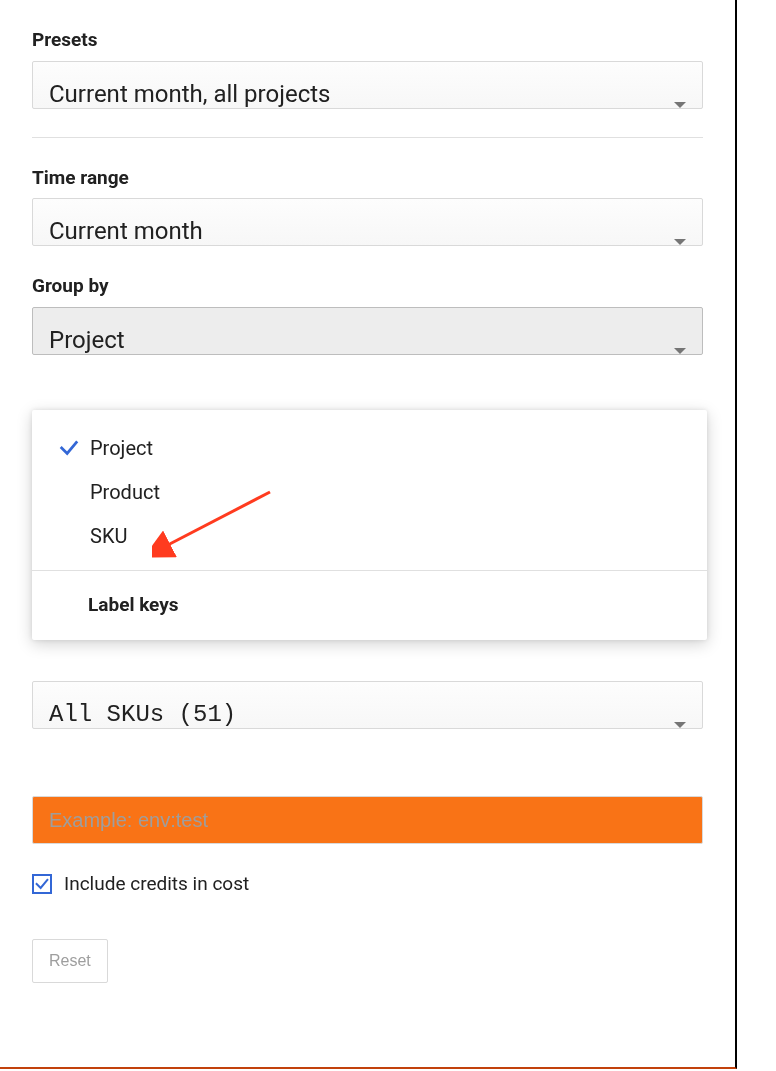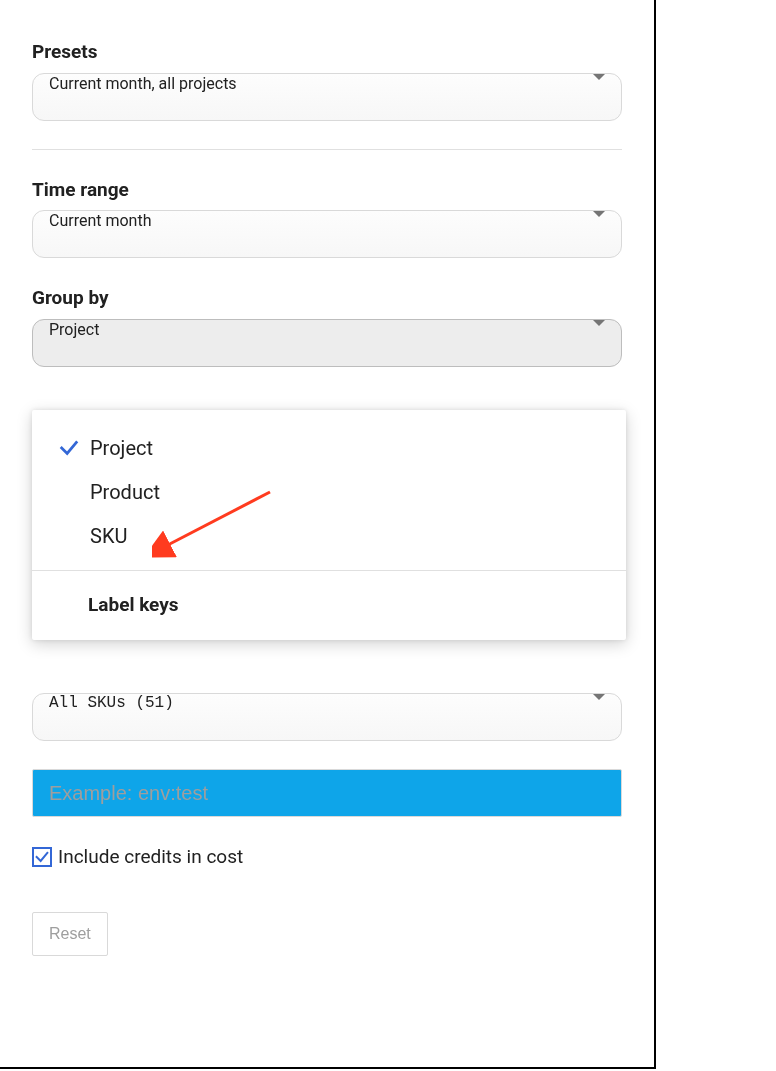--- a/index.html
+++ b/index.html
@@ -4,52 +4,52 @@
 <style>
   * { box-sizing: border-box; margin: 0; padding: 0; }
   html, body { width: 776px; height: 1071px; }
   body {
     font-family: Roboto, "Helvetica Neue", Arial, sans-serif;
     background: #fff;
     color: #212121;
     position: relative;
   }
   .panel {
-    width: 656px;
+    width: 737px;
     border-right: 2px solid #000;
-    border-bottom: 2px solid #000000;
-    padding: 40px 32px 32px 32px;
+    border-bottom: 2px solid #c2410c;
+    padding: 28px 32px 32px 32px;
     min-height: 1069px;
     position: relative;
   }
   .field-label {
     font-size: 19px;
     font-weight: 700;
     color: #212121;
     margin-bottom: 8px;
     line-height: 1.3;
   }
   .field-sublabel {
     font-size: 19px;
     font-weight: 400;
     color: #757575;
     margin-bottom: 12px;
     line-height: 1.3;
   }
   .select {
     display: flex;
-    align-items: flex-start;
+    align-items: flex-end;
     justify-content: space-between;
     width: 100%;
     height: 48px;
     border: 1px solid #d9d9d9;
     background: linear-gradient(#fdfdfd, #f7f7f7);
-    border-radius: 12px;
+    border-radius: 2px;
     padding: 0 16px;
-    font-size: 16px;
+    font-size: 24px;
     color: #212121;
     cursor: pointer;
   }
   .select.open {
     background: #ededed;
     border: 1px solid #bdbdbd;
   }
   .caret {
     width: 0; height: 0;
     border-left: 6px solid transparent;
@@ -106,31 +106,32 @@
     position: absolute;
     top: 484px;
     left: 152px;
     z-index: 20;
     pointer-events: none;
   }
   .text-input {
     width: 100%;
     height: 48px;
     border: 1px solid #d9d9d9;
-    background: #0ea5e9;
+    background: #f97316;
     border-radius: 2px;
     padding: 0 16px;
     font-size: 20px;
     color: #212121;
+    margin-top: 39px;
   }
   .text-input::placeholder { color: #9e9e9e; }
   .checkbox-row {
     display: flex;
     align-items: center;
-    gap: 6px;
+    gap: 12px;
     margin-top: 24px;
     font-size: 19px;
     cursor: pointer;
   }
   .checkbox {
     width: 20px;
     height: 20px;
     border: 2px solid #3367d6;
     display: flex;
     align-items: center;

